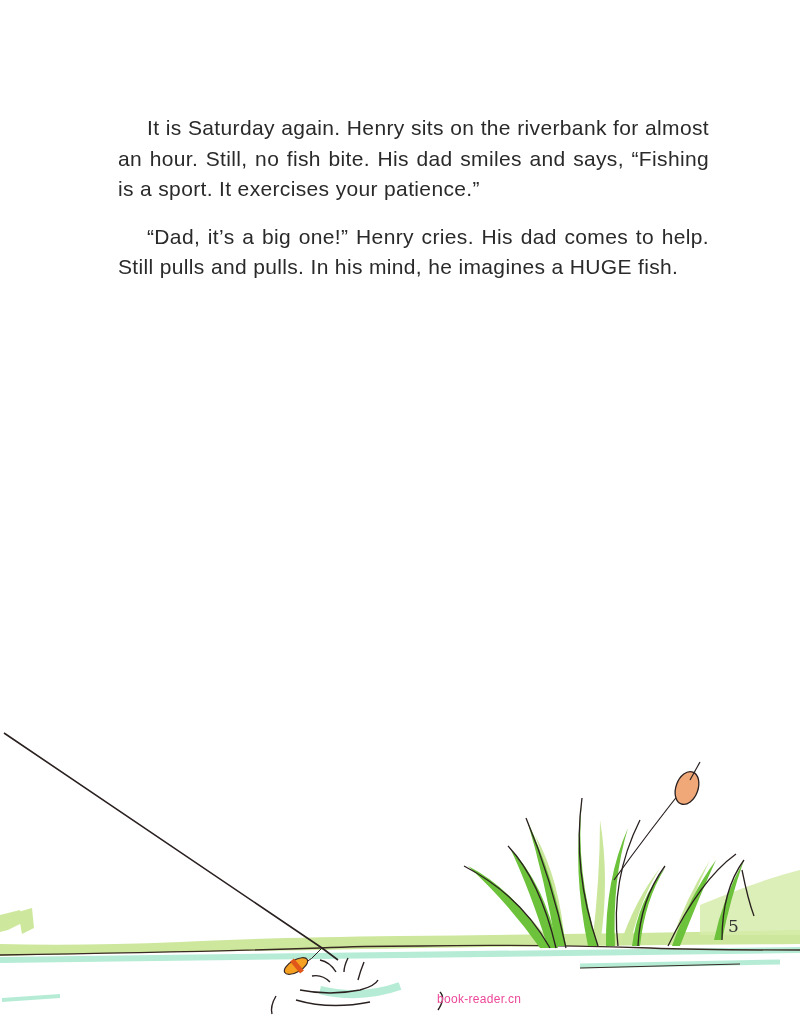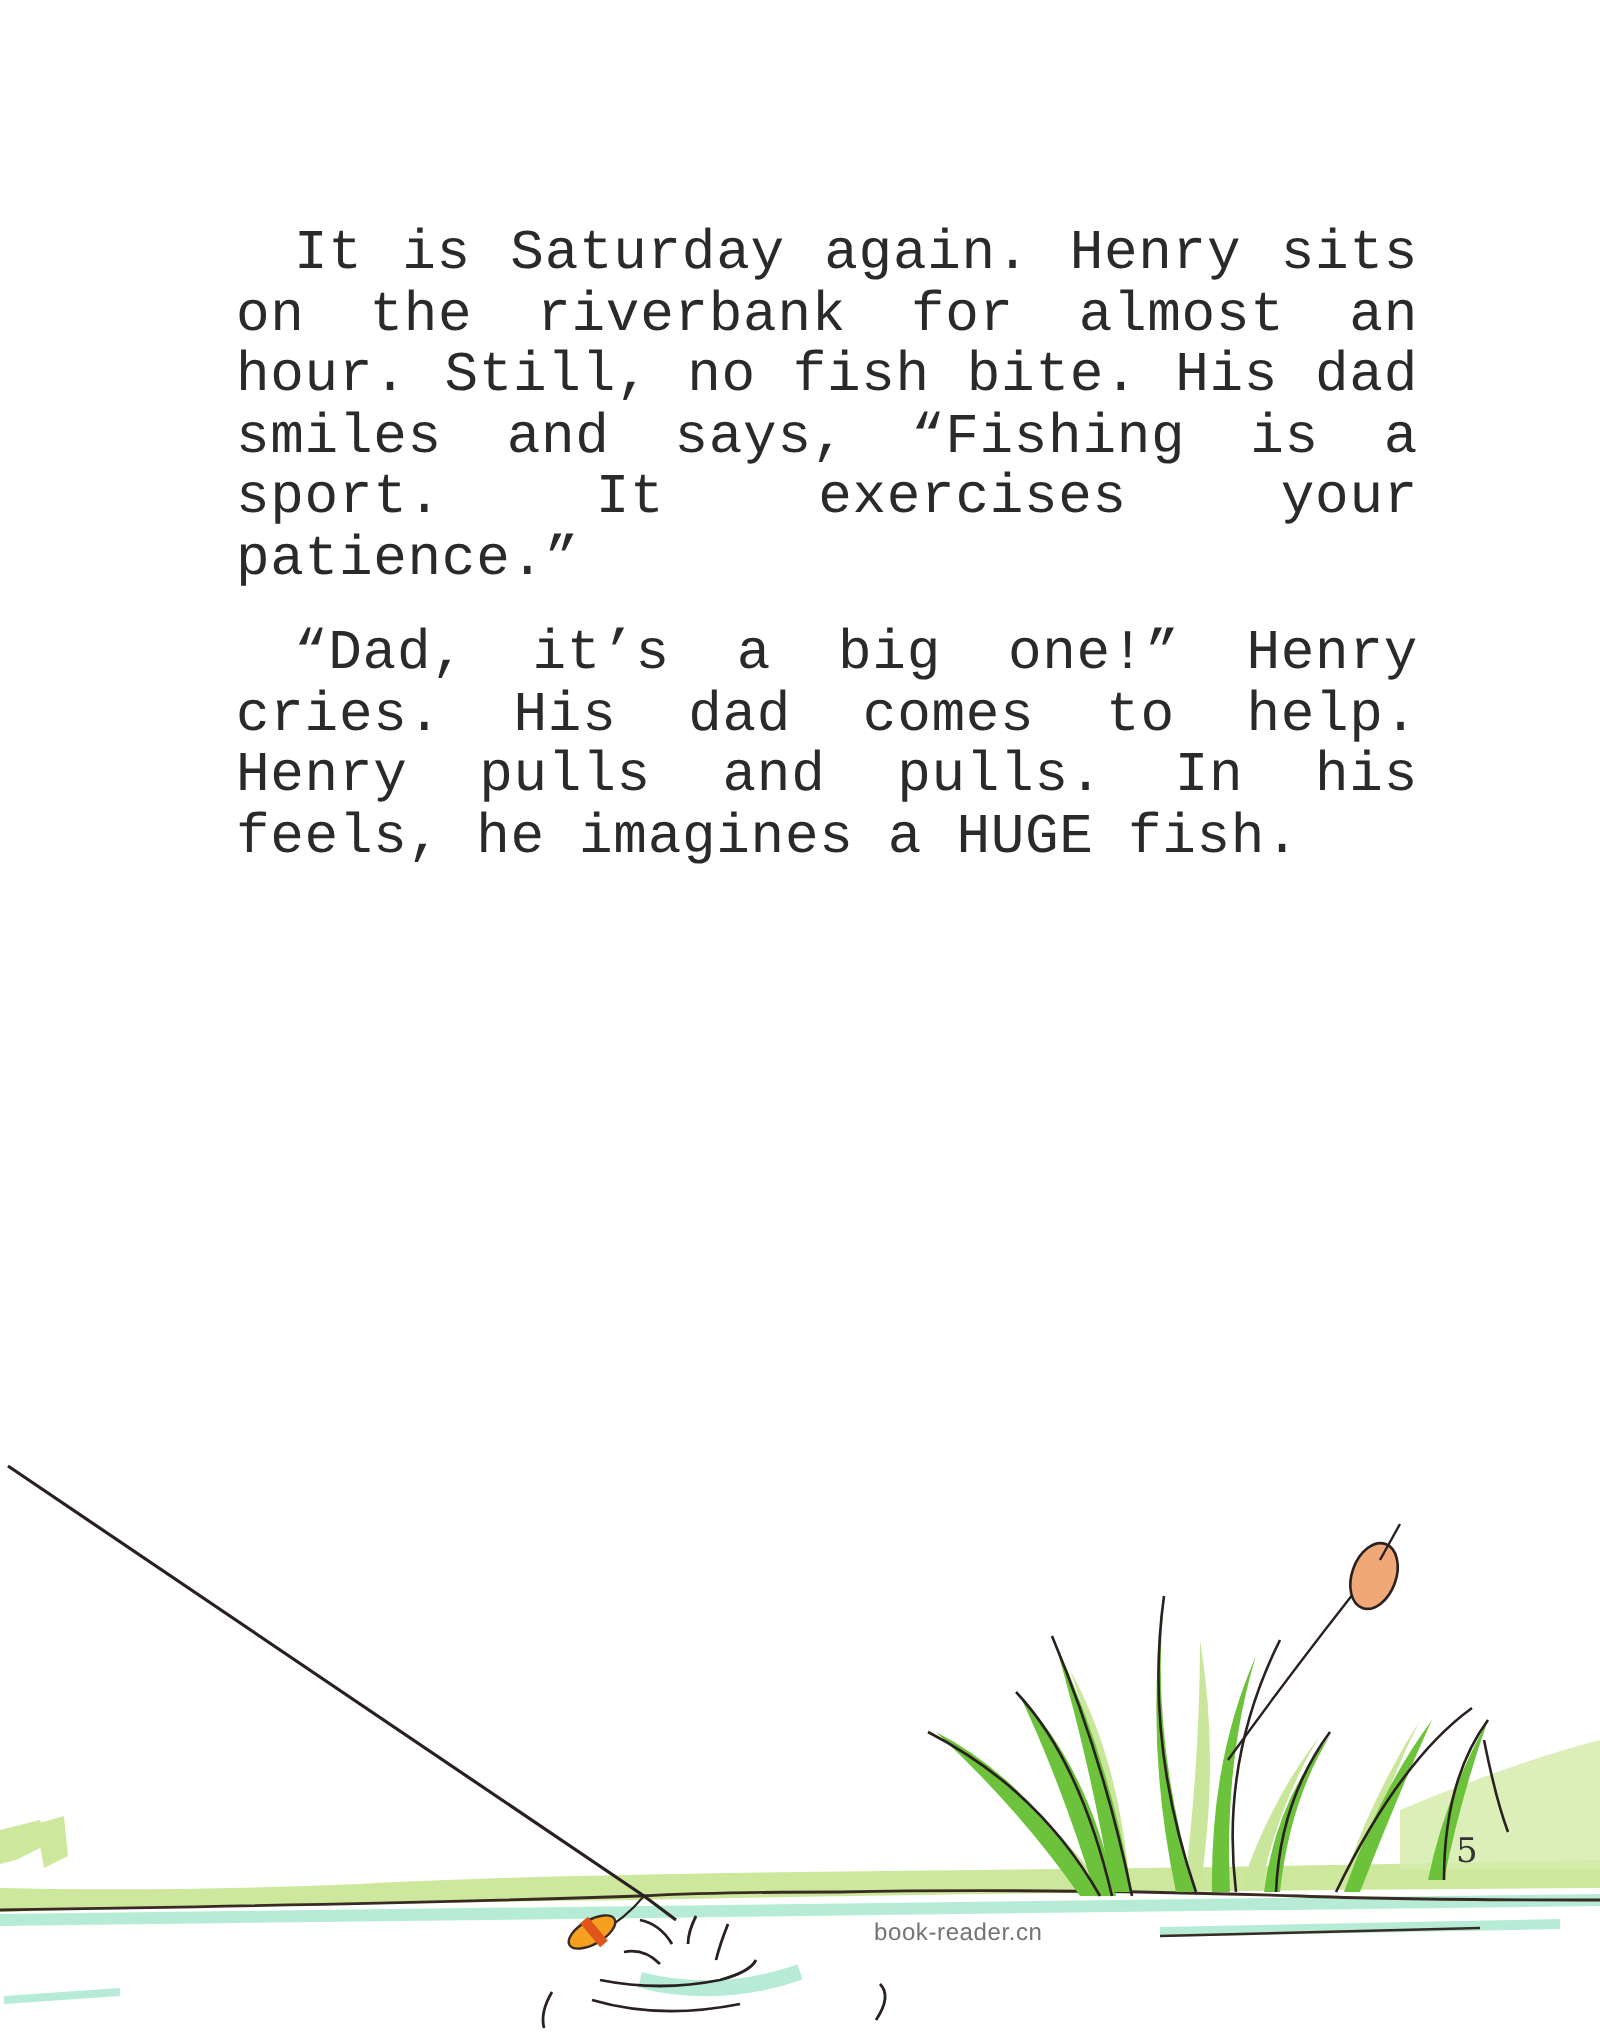--- a/index.html
+++ b/index.html
@@ -1,28 +1,28 @@
 <!DOCTYPE html>
 <html><head>
 <meta charset="utf-8">
 <style>
   html, body { margin:0; padding:0; background:#ffffff; }
   body { width:800px; height:1016px; position:relative; overflow:hidden; font-family:"Liberation Sans", sans-serif; }
-  .story { position:absolute; left:118px; top:113px; width:591px; color:#2a2a2a; font-size:28px; line-height:30.5px; letter-spacing:0.35px;font-family:Liberation Mono, monospace; }
+  .story { position:absolute; left:118px; top:113px; width:591px; color:#2a2a2a; font-size:21px; line-height:30.5px; letter-spacing:0.35px; }
   .story p { margin:0 0 17px 0; text-indent:29px; text-align:justify; text-align-last:left; }
   .illustration { position:absolute; left:0; top:720px; width:800px; height:296px; }
   .page-number { position:absolute; left:728px; top:916px; font-family:"DejaVu Serif", serif; font-size:17px; color:#333; }
-  .watermark { position:absolute; left:437px; top:959px; font-size:12px; color:#737373; letter-spacing:0.3px; }
+  .watermark { position:absolute; left:437px; top:992px; font-size:12px; color:#ec4899; letter-spacing:0.3px; }
 </style>
 </head>
 <body>
 
 <div class="story">
   <p>It is Saturday again. Henry sits on the riverbank for almost an hour. Still, no fish bite. His dad smiles and says, “Fishing is a sport. It exercises your patience.”</p>
-  <p>“Dad, it’s a big one!” Henry cries. His dad comes to help. Henry pulls and pulls. In his feels, he imagines a HUGE fish.</p>
+  <p>“Dad, it’s a big one!” Henry cries. His dad comes to help. Still pulls and pulls. In his mind, he imagines a HUGE fish.</p>
 </div>
 
 <svg class="illustration" viewBox="0 720 800 296" xmlns="http://www.w3.org/2000/svg">
 
   <g>
     <path d="M0 944 L0 956 Q150 952 320 950 Q500 946 800 944 L800 930 Q600 934 400 936 Q250 938 180 942 Q80 946 0 944 Z" fill="#cde89c"></path>
     <path d="M0 915 L20 910 L24 922 L8 930 L0 932 Z" fill="#cde89c"></path>
     <path d="M18 912 L32 908 L34 928 L22 934 Z" fill="#cde89c"></path>
     <path d="M700 905 Q760 880 800 870 L800 935 L700 935 Z" fill="#d6ecac" opacity="0.85"></path>
   </g>

